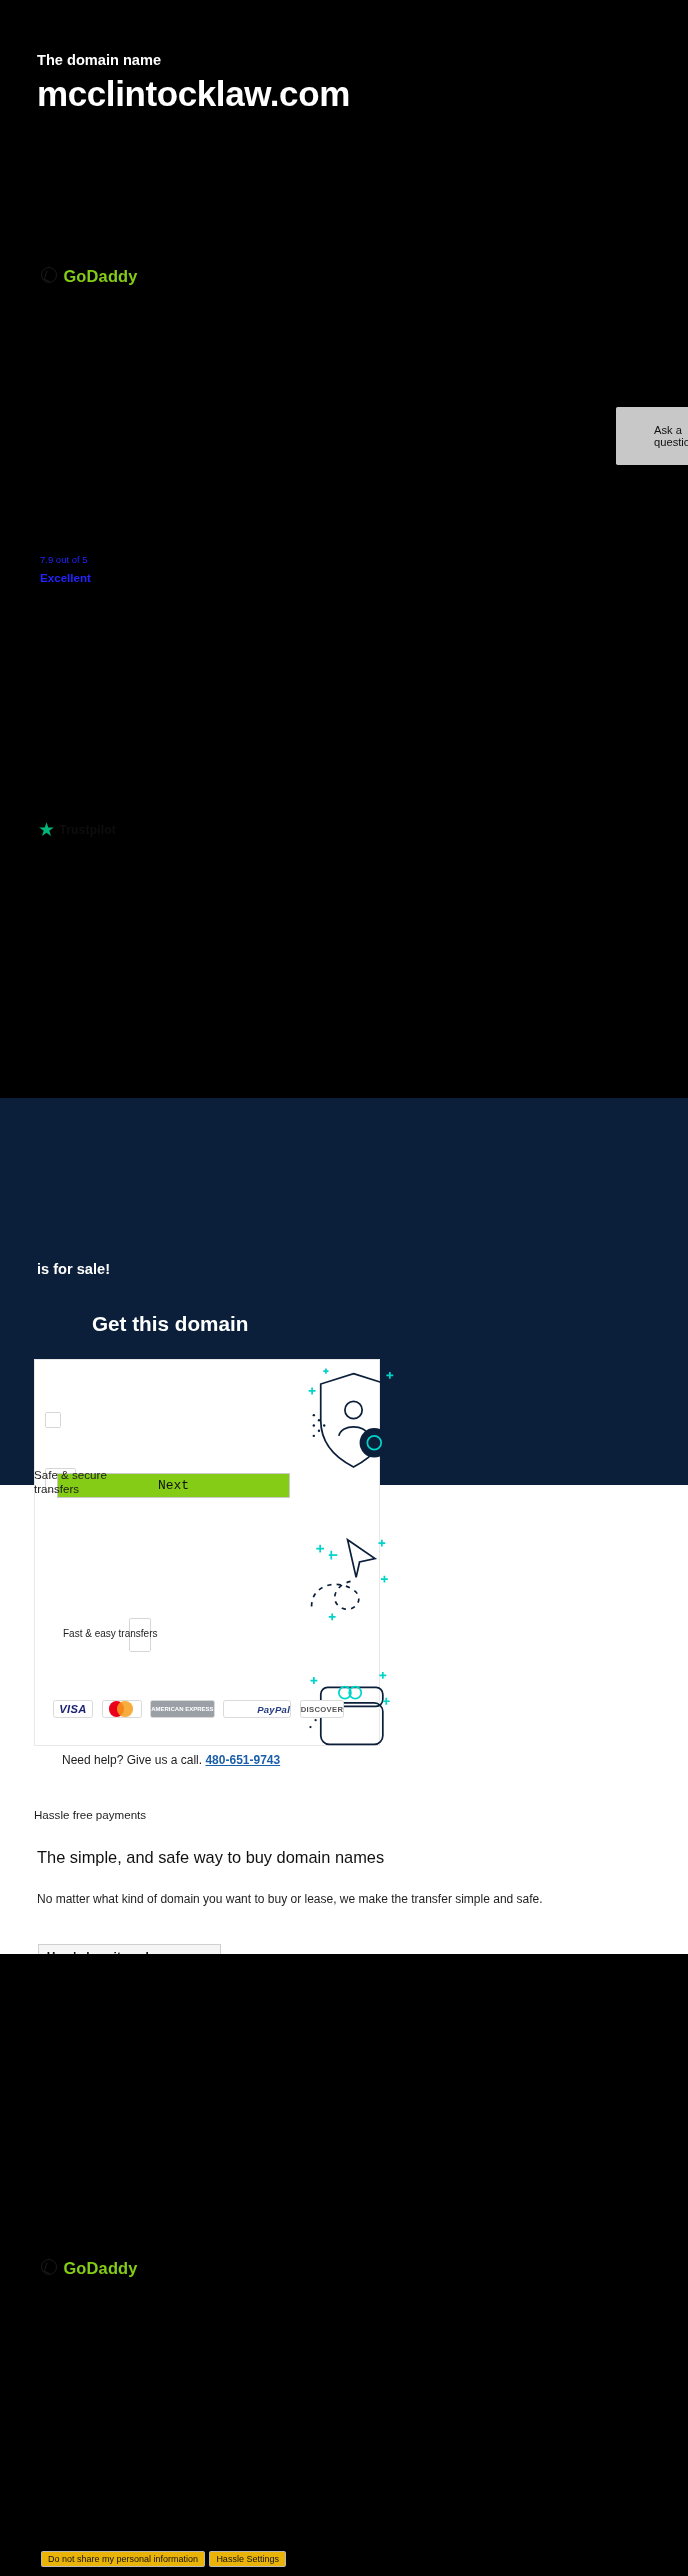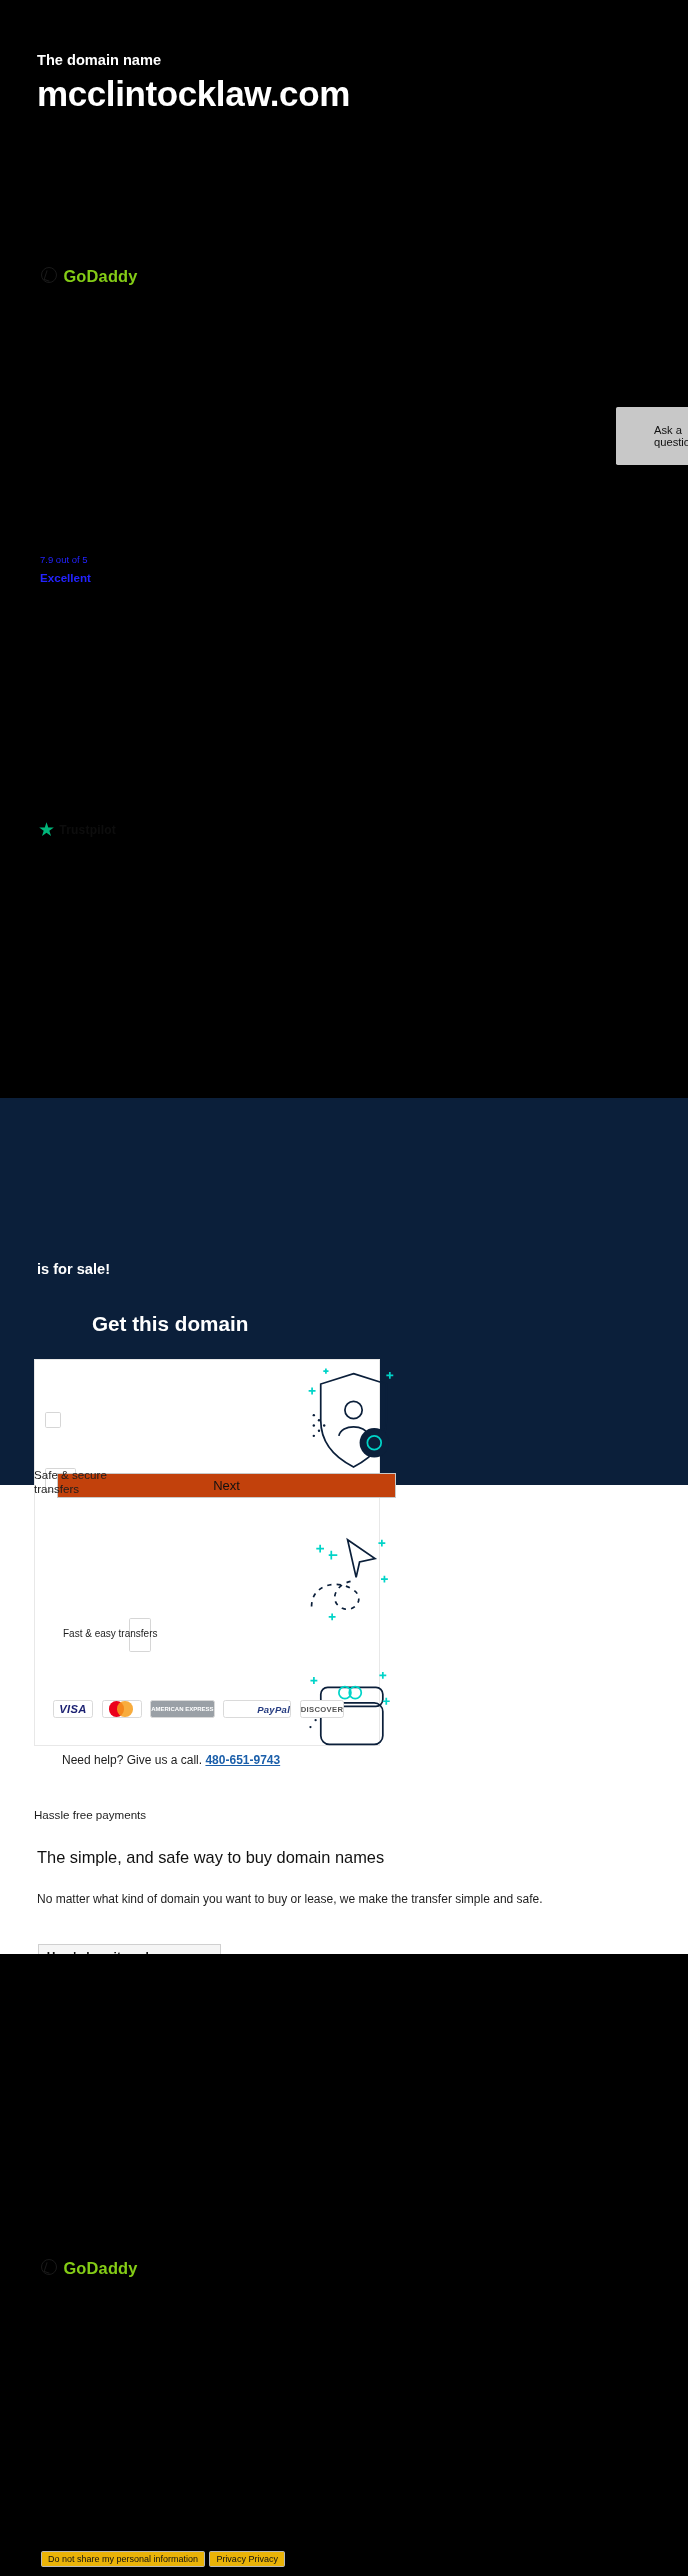--- a/index.html
+++ b/index.html
@@ -154,29 +154,30 @@
     border: 0.9px solid #d6d6d6;
     border-radius: 1.7px;
   }
   .field-1 { left: 45px; top: 1412px; width: 15.5px; height: 15.5px; }
   .field-2 { left: 45px; top: 1468px; width: 31px; height: 24px; }
   .field-3 { left: 129px; top: 1618px; width: 22.4px; height: 34px; }
 
   .next-btn {
     position: absolute;
     left: 57px; top: 1473px;
-    width: 339px; height: 25px;
-    background: #c2410c;
+    width: 233px; height: 25px;
+    background: #84cc16;
     border: 0.9px solid #c9c9c9;
     color: #111;
     font-size: 13px;
     font-weight: 400;
     display: flex;
     align-items: center;
     justify-content: center;
+    font-family: Liberation Mono, monospace;
   }
 
   .safe-secure {
     position: absolute;
     left: 34px; top: 1468px;
     color: #1d1d1d;
     font-size: 11.6px;
     line-height: 1.25;
     width: 86px;
   }
@@ -429,15 +430,15 @@
 
 <div class="band-bottom"></div>
 
 <div class="gd-logo gd-logo-2">
   <span class="mark"></span>
   <span>GoDaddy</span>
 </div>
 
 <div class="footer-chips">
   <span class="chip">Do not share my personal information</span>
-  <span class="chip">Privacy Privacy</span>
+  <span class="chip">Hassle Settings</span>
 </div>
 
 
 </body></html>

